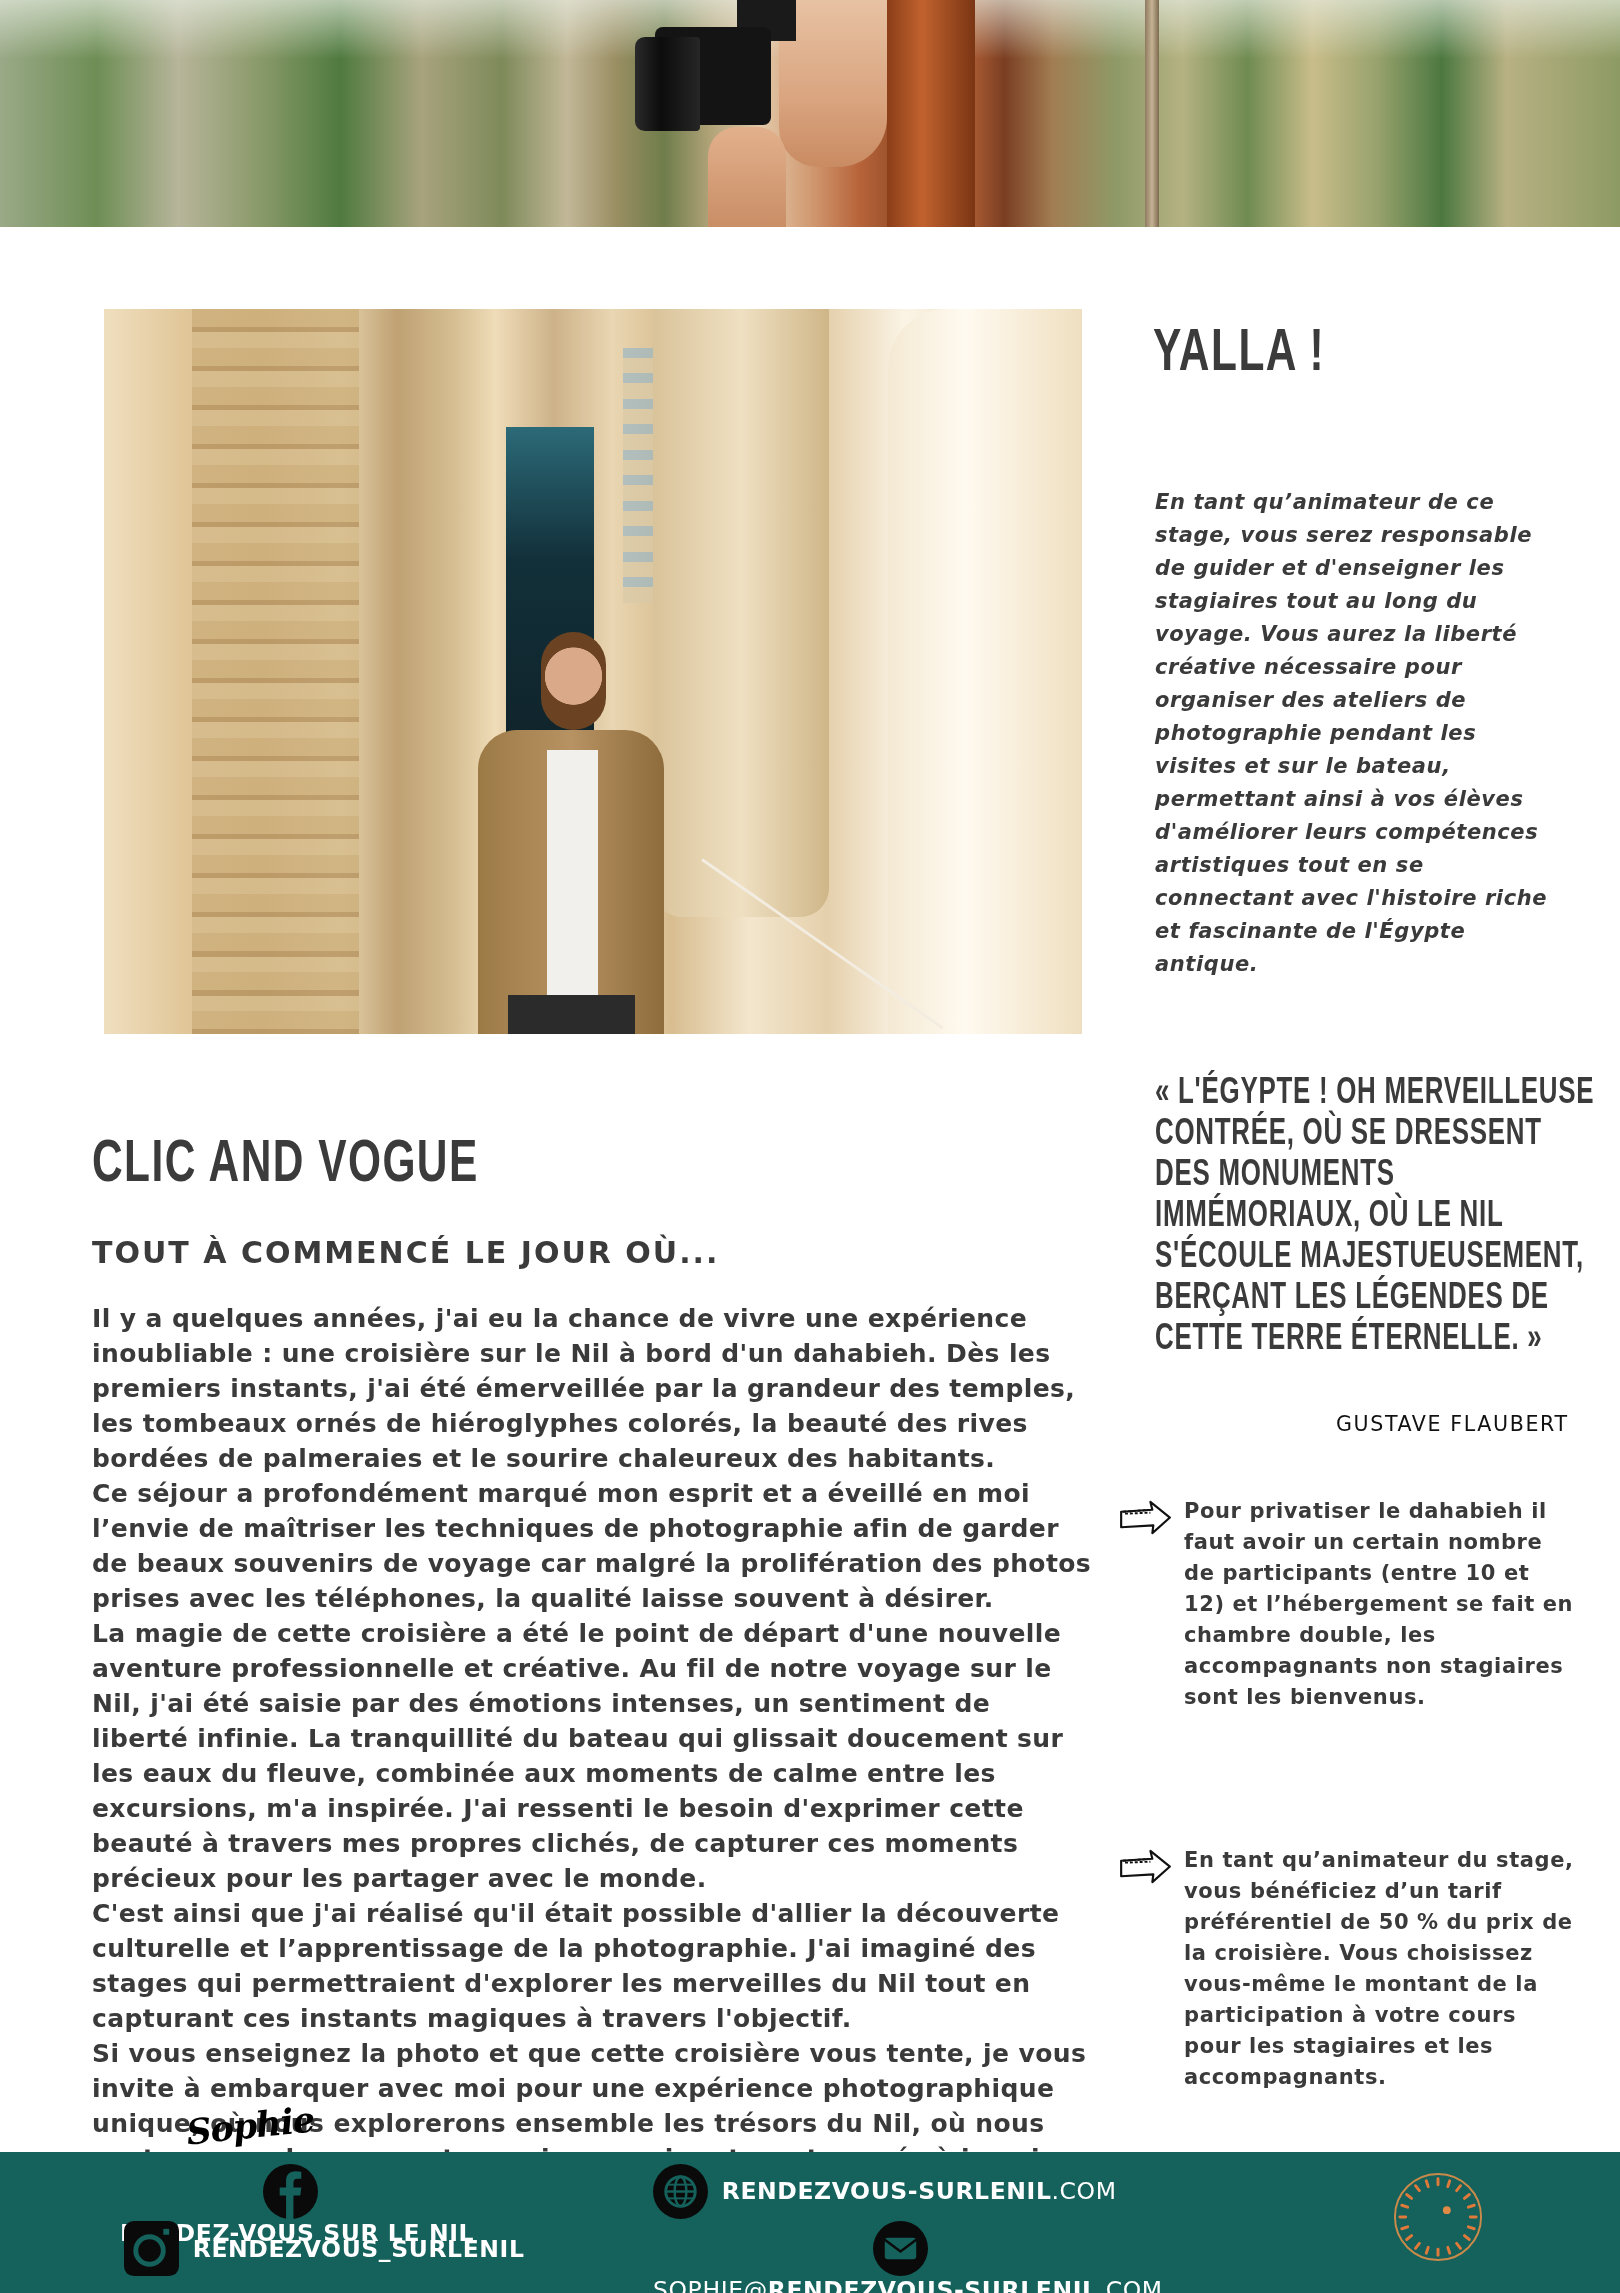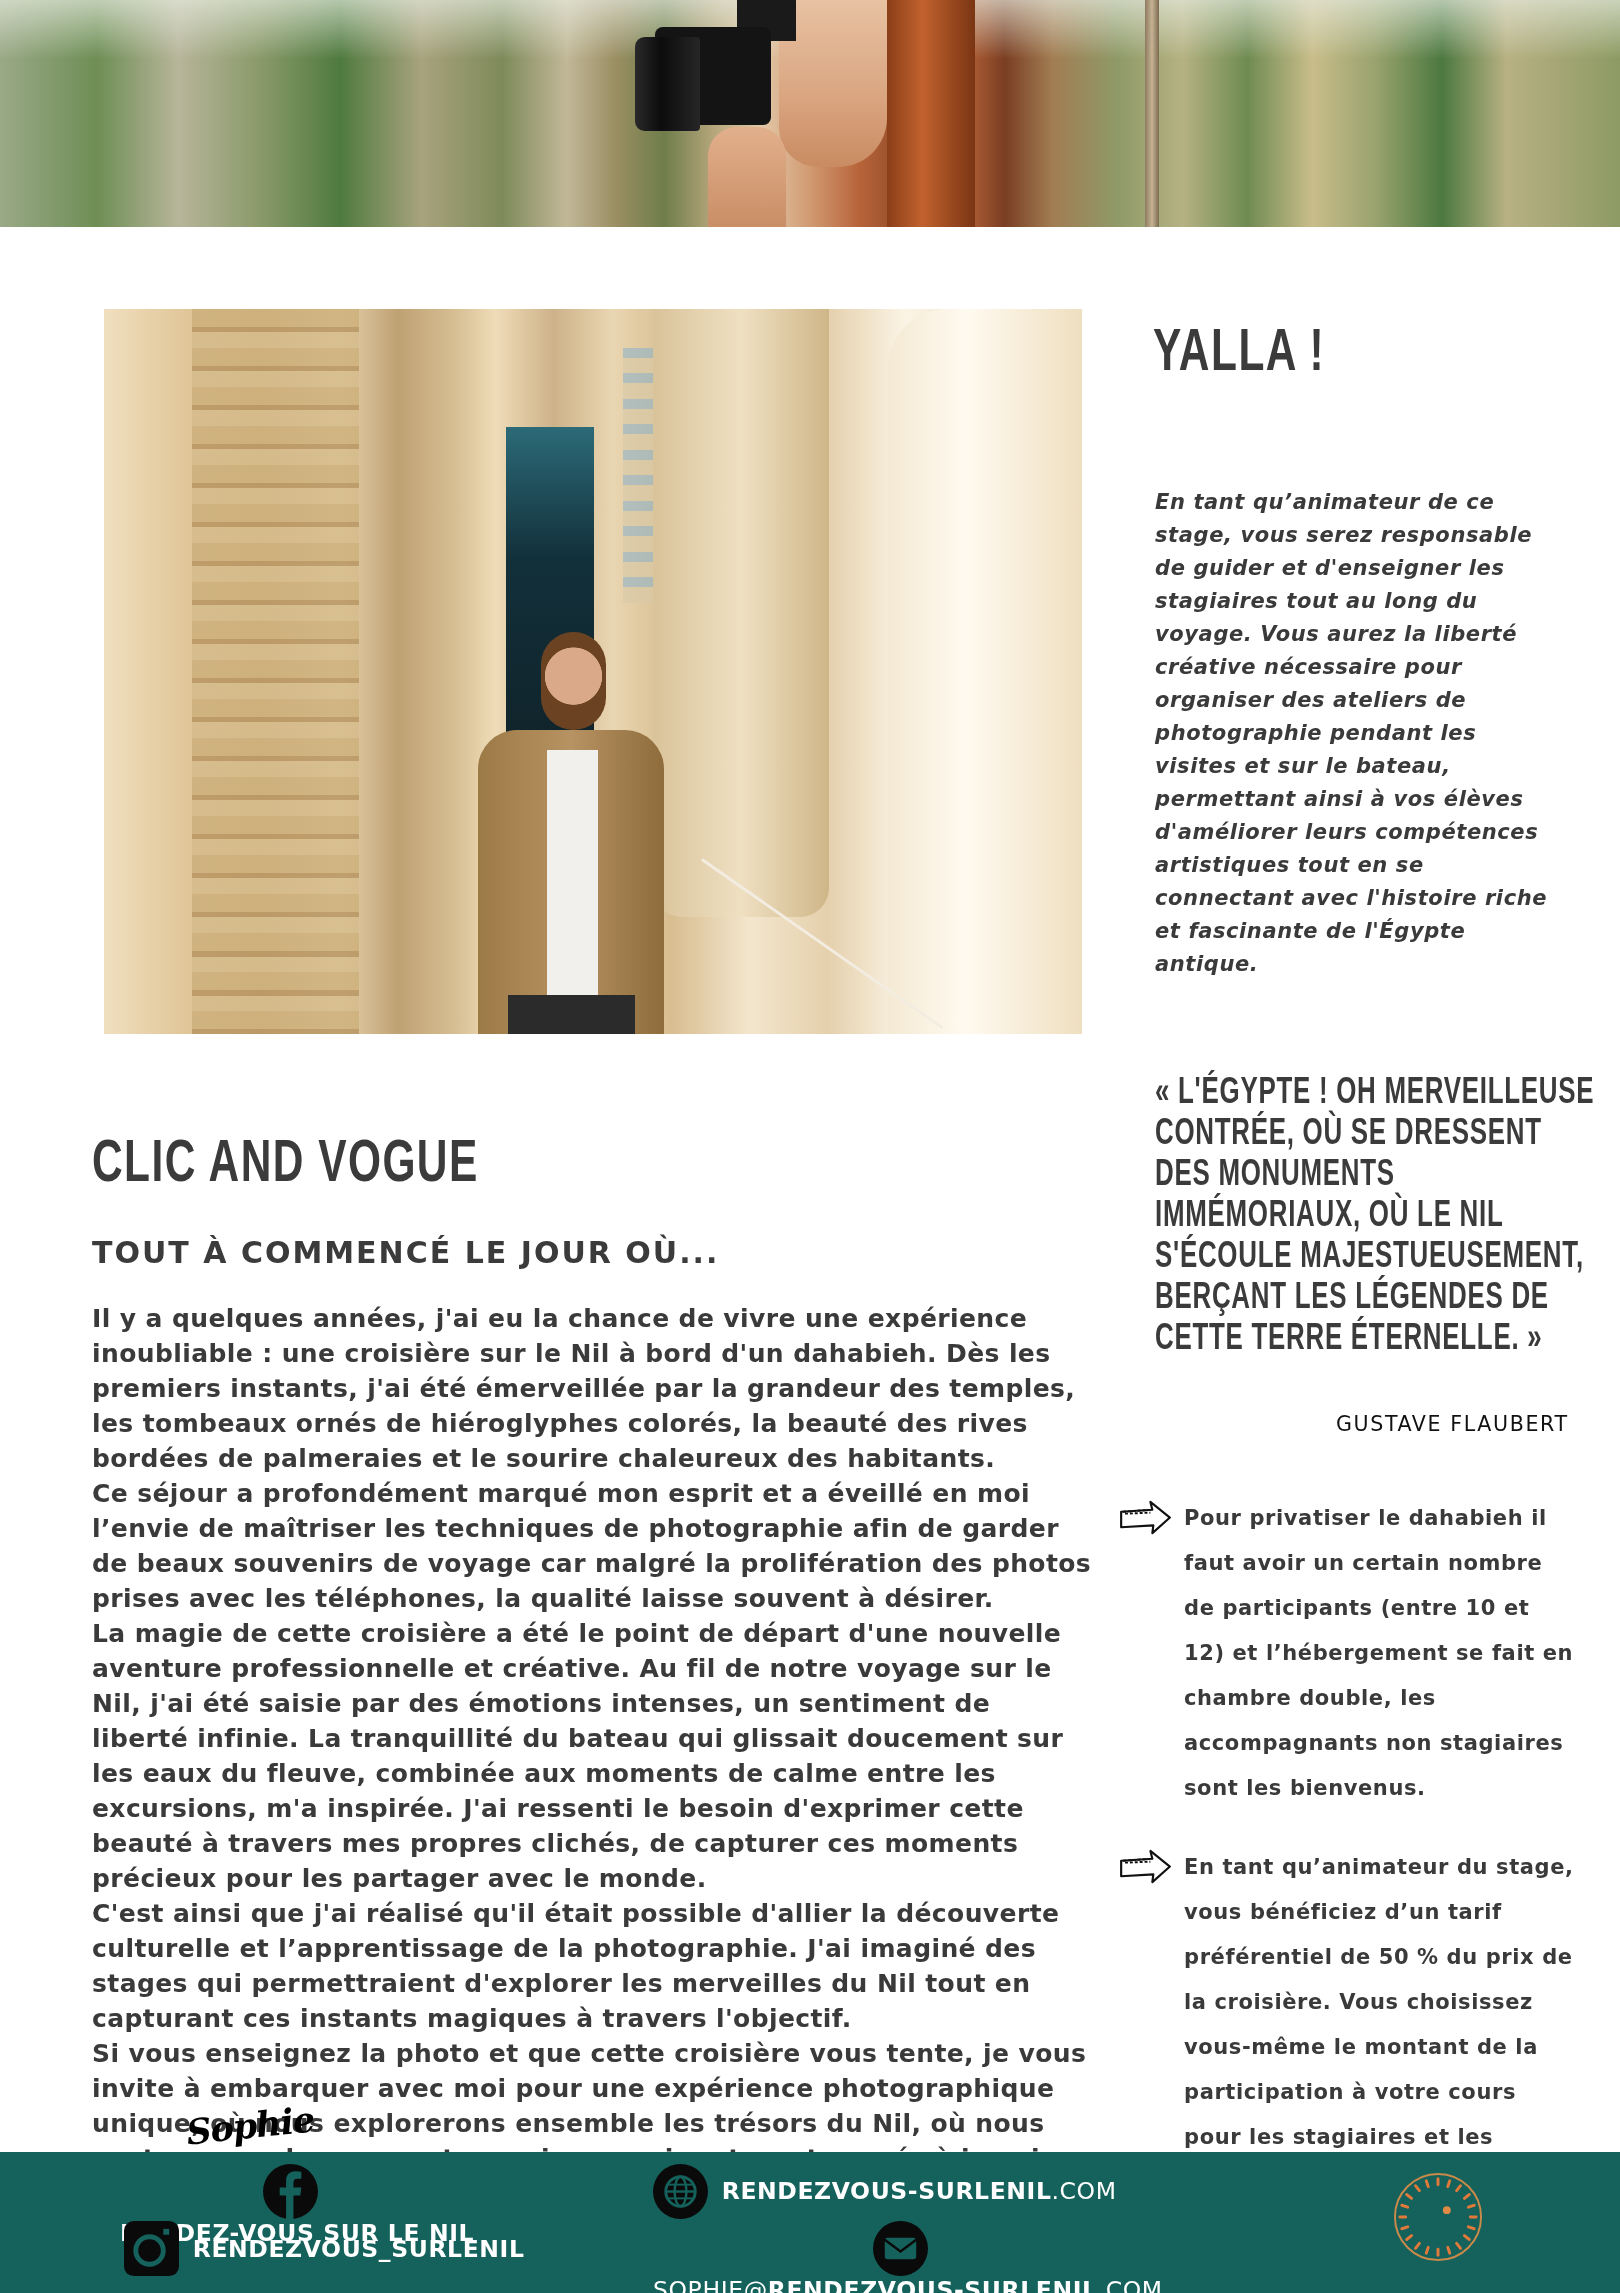--- a/index.html
+++ b/index.html
@@ -67,21 +67,21 @@
 
     .quote { position: absolute; left: 1155px; top: 1070px; width: 441px;
       font-family: "Liberation Sans", sans-serif; font-weight: 700; font-size: 36px; line-height: 41px;
       letter-spacing: 1px; color: #3b3b3b; transform: scaleX(0.72); transform-origin: left top; white-space: pre-line; }
     .quote-wrap { position: absolute; left: 1155px; top: 1070px; width: 451px; height: 333px; }
     .quote-author { position: absolute; left: 1300px; top: 1412px; font-size: 20.6px; letter-spacing: 1.6px; color: #111111; margin-left: 36px; }
 
     .bullet { position: absolute; left: 1119px; width: 470px; }
     .bullet .arrow { position: absolute; left: 0; top: 3.9px; width: 55px; height: 39px; }
     .bullet .text { position: absolute; left: 65px; top: 0; width: 392px; font-weight: 700;
-      font-size: 21px; line-height: 45px; letter-spacing: 0.6px; color: #3a3a3a; }
+      font-size: 21px; line-height: 31px; letter-spacing: 0.6px; color: #3a3a3a; }
     .bullet-1 { top: 1496px; }
     .bullet-2 { top: 1845px; }
 
     .h-clic { position: absolute; left: 92px; top: 1127px; font-family: "Liberation Sans", sans-serif;
       font-weight: 700; font-size: 59px; letter-spacing: 2px; color: #3b3b3b; transform: scaleX(0.72); transform-origin: left top; }
     .sub-clic { position: absolute; left: 92px; top: 1235px; font-size: 30px; letter-spacing: 2px; color: #3b3b3b; }
 
     .story { position: absolute; left: 92px; top: 1301px; width: 1000px; font-weight: 700;
       font-size: 25px; line-height: 35px; letter-spacing: 0.4px; color: #3a3a3a; }
     .story p { margin: 0; }

